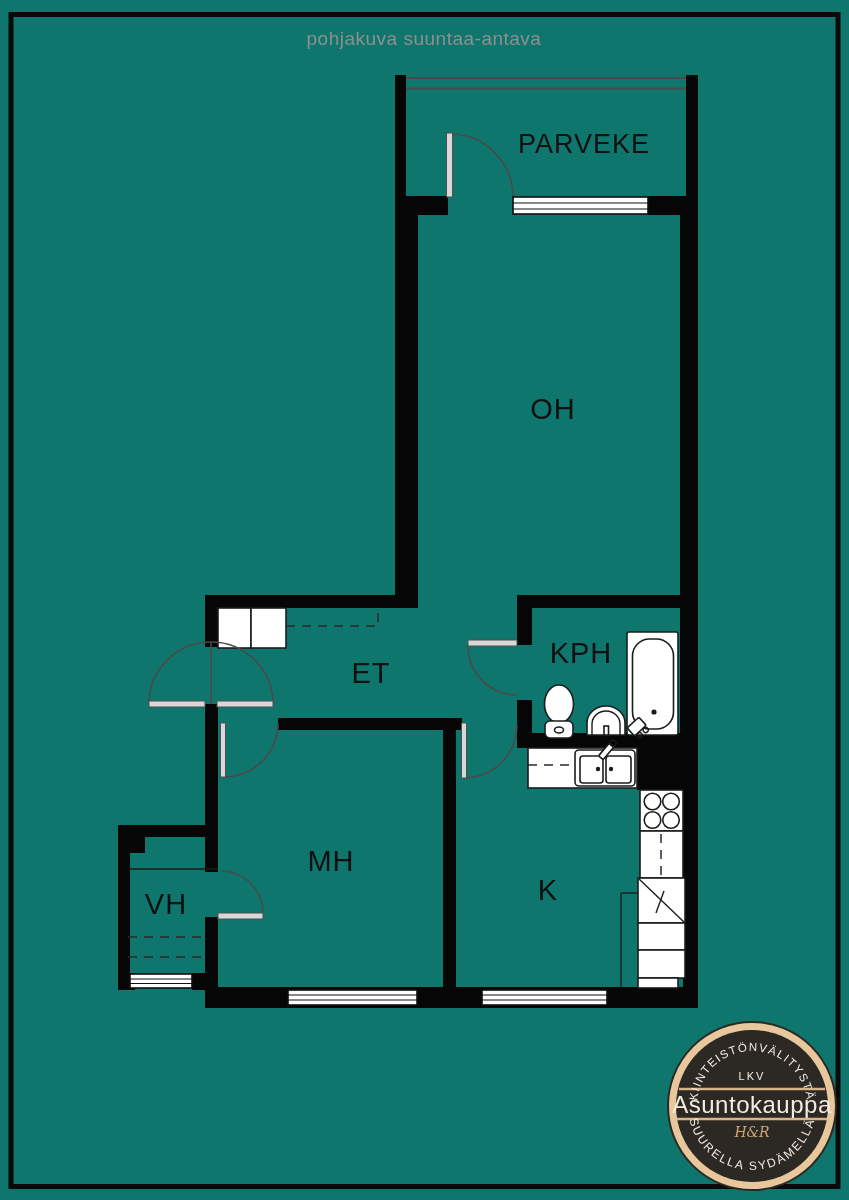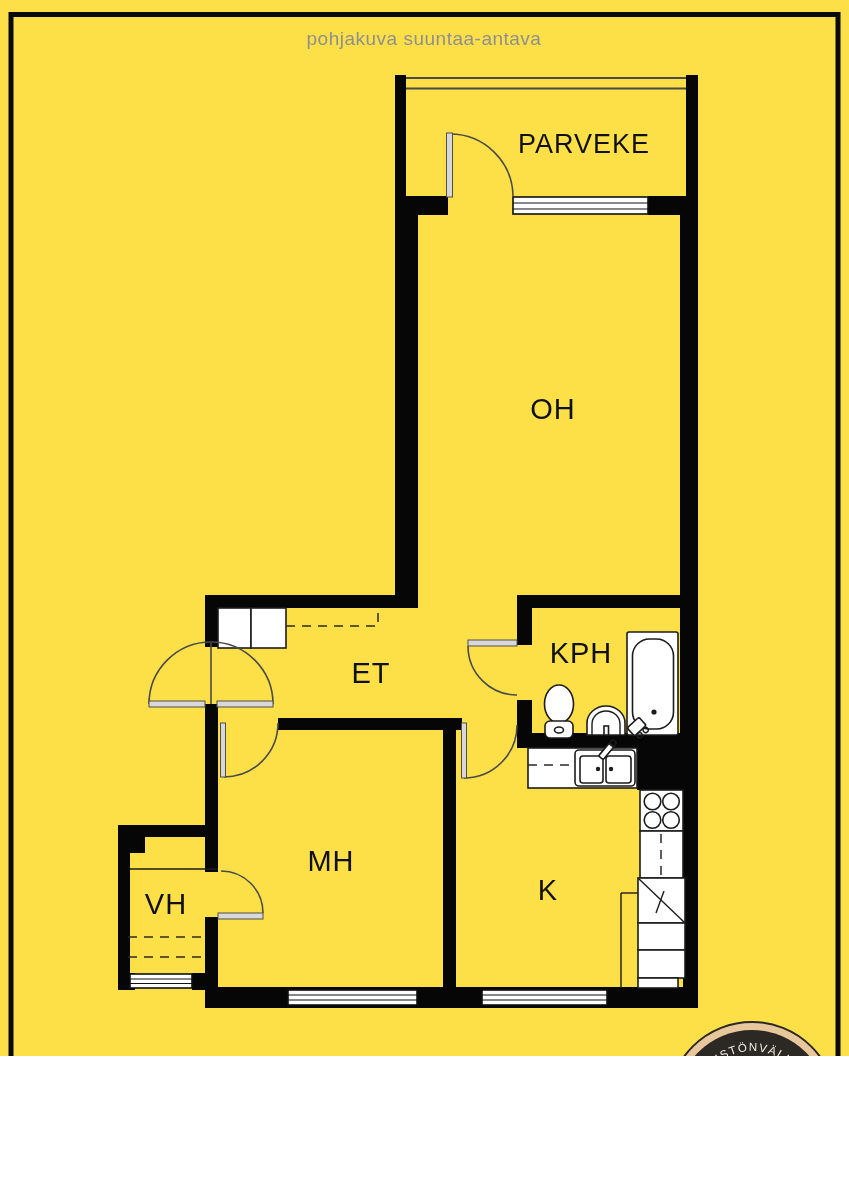--- a/index.html
+++ b/index.html
@@ -1,16 +1,16 @@
 <!DOCTYPE html>
 <html><head>
 <meta charset="utf-8">
 <style>
   html,body{margin:0;padding:0;background:#fff;}
-  .page{position:relative;width:849px;height:1056px;background:#fde047;overflow:hidden;
+  .page{position:relative;width:849px;height:1200px;background:#0f766e;overflow:hidden;
         font-family:"Liberation Sans", sans-serif;}
   svg{position:absolute;left:0;top:0;}
   .wall{fill:#060606;stroke:none;}
   .fixture{fill:#ffffff;stroke:#1c1c1c;stroke-width:1.6;}
   .fixline{fill:none;stroke:#1c1c1c;stroke-width:1.4;}
   .doorarc{fill:none;stroke:#4a4a4a;stroke-width:1.6;}
   .doorleaf{fill:#d8d8d8;stroke:#4f4f4f;stroke-width:1;}
   .win{fill:#ffffff;stroke:#101010;stroke-width:1.6;}
   .winline{stroke:#101010;stroke-width:1.1;}
   .dash{fill:none;stroke:#2a2a2a;stroke-width:1.5;stroke-dasharray:9 7;}

